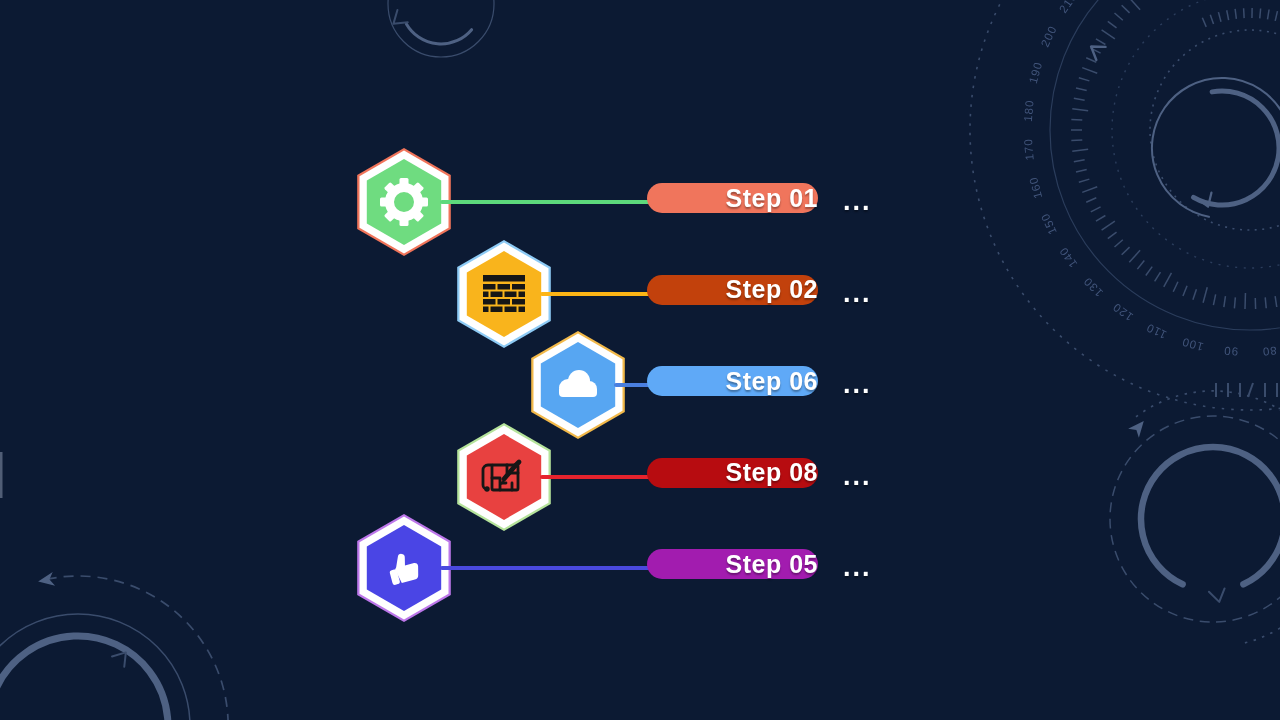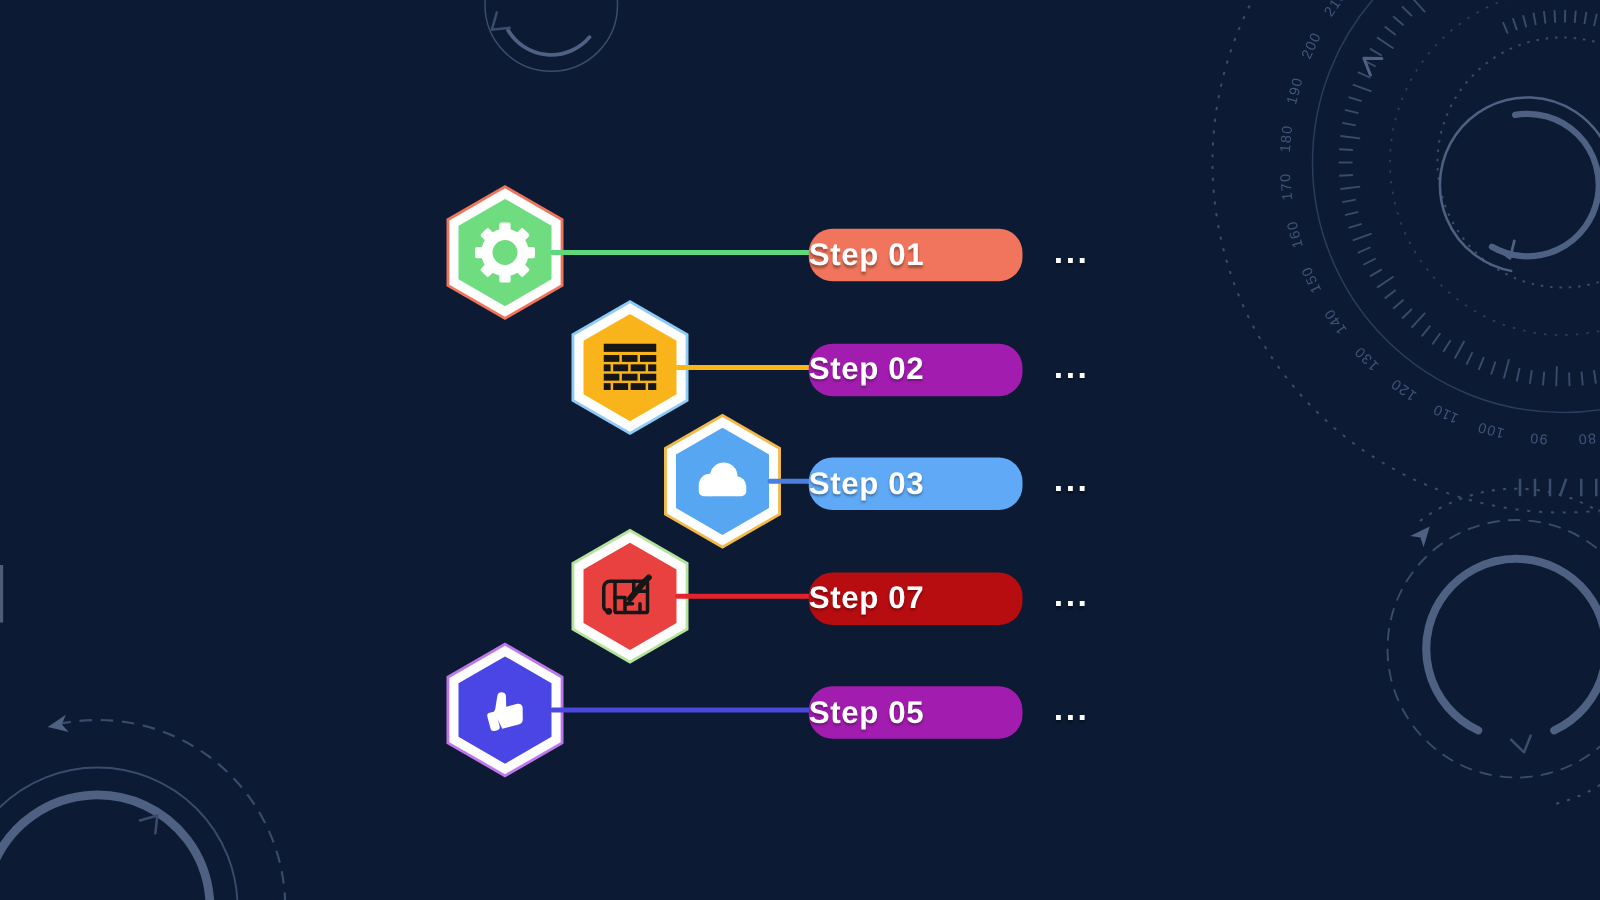--- a/index.html
+++ b/index.html
@@ -3,22 +3,22 @@
 <meta charset="utf-8">
 <style>
   html,body{margin:0;padding:0;background:#0C1A33;}
   .stage{position:relative;width:1280px;height:720px;overflow:hidden;background:#0C1A33;
          font-family:"Liberation Sans",sans-serif;}
   #bg{position:absolute;left:0;top:0;}
   .step-row{position:absolute;left:0;top:0;width:0;height:0;}
   .hex{position:absolute;width:96px;height:112px;}
   .hex-svg{display:block;}
   .connector{position:absolute;height:4px;border-radius:2px;}
-  .pill{position:absolute;width:171px;height:42px;border-radius:19px;
-        display:flex;align-items:center;justify-content:flex-start;}
+  .pill{position:absolute;width:171px;height:30px;border-radius:19px;
+        display:flex;align-items:center;justify-content:flex-end;}
   .pill-label{color:#ffffff;font-size:25px;font-weight:bold;letter-spacing:.5px;
         text-shadow:0 2px 2px rgba(0,0,0,.35);}
   .ellipsis{position:absolute;width:40px;height:38px;color:#ffffff;font-size:27px;
         font-weight:bold;letter-spacing:2px;line-height:36px;
         text-shadow:0 2px 2px rgba(0,0,0,.35);}
 </style>
 </head>
 <body>
 
 <div class="stage">
@@ -188,21 +188,21 @@
                 <rect x="29" y="24" width="13" height="5.5"></rect>
                 <rect x="0" y="31.5" width="5.5" height="5.5"></rect>
                 <rect x="7.5" y="31.5" width="12" height="5.5"></rect>
                 <rect x="21.5" y="31.5" width="12" height="5.5"></rect>
                 <rect x="35.5" y="31.5" width="6.5" height="5.5"></rect>
               </g>
             </g>
           </svg>
         </div>
         <div class="connector" style="left:540px;top:291.5px;width:111px;background:#FDB515"></div>
-        <div class="pill" style="left:647px;top:274.5px;background:#a21caf">
+        <div class="pill" style="left:647px;top:274.5px;background:#c2410c">
           <span class="pill-label">Step 02</span>
         </div>
         <div class="ellipsis" style="left:843px;top:274.5px">...</div>
       </div>
       <div class="step-row">
         <div class="hex" style="left:530px;top:329px">
           <svg class="hex-svg" width="96" height="112" viewBox="-48 -56 96 112">
             <polygon points="0.0,-54.0 46.8,-27.0 46.8,27.0 0.0,54.0 -46.8,27.0 -46.8,-27.0" fill="#F2B94A"></polygon>
             <polygon points="0.0,-51.4 44.5,-25.7 44.5,25.7 0.0,51.4 -44.5,25.7 -44.5,-25.7" fill="#ffffff"></polygon>
             <polygon points="0.0,-42.9 37.2,-21.4 37.2,21.4 0.0,42.9 -37.2,21.4 -37.2,-21.4" fill="#57A6F2"></polygon>
@@ -211,21 +211,21 @@
                 <circle cx="-10" cy="3" r="9"></circle>
                 <circle cx="1" cy="-4" r="11"></circle>
                 <circle cx="11" cy="4" r="8"></circle>
                 <path d="M-19 4 h38 v4 a4 4 0 0 1 -4 4 h-30 a4 4 0 0 1 -4 -4 z"></path>
               </g>
             </g>
           </svg>
         </div>
         <div class="connector" style="left:614px;top:383px;width:37px;background:#4A7FE0"></div>
         <div class="pill" style="left:647px;top:366px;background:#5FA9F7">
-          <span class="pill-label">Step 03</span>
+          <span class="pill-label">Step 06</span>
         </div>
         <div class="ellipsis" style="left:843px;top:366px">...</div>
       </div>
       <div class="step-row">
         <div class="hex" style="left:456px;top:420.5px">
           <svg class="hex-svg" width="96" height="112" viewBox="-48 -56 96 112">
             <polygon points="0.0,-54.0 46.8,-27.0 46.8,27.0 0.0,54.0 -46.8,27.0 -46.8,-27.0" fill="#B5E39B"></polygon>
             <polygon points="0.0,-51.4 44.5,-25.7 44.5,25.7 0.0,51.4 -44.5,25.7 -44.5,-25.7" fill="#ffffff"></polygon>
             <polygon points="0.0,-42.9 37.2,-21.4 37.2,21.4 0.0,42.9 -37.2,21.4 -37.2,-21.4" fill="#E84140"></polygon>
             <g>
@@ -238,21 +238,21 @@
               <g stroke="#161616" stroke-linecap="round">
                 <path d="M0 2 L11 -11" stroke-width="4.8"></path>
                 <path d="M12 -12 l3 -3" stroke-width="4.8"></path>
               </g>
               <path d="M-1 3 l-3.4 5.6 5.8 -2.9 z" fill="#161616"></path>
             </g>
           </svg>
         </div>
         <div class="connector" style="left:540px;top:474.5px;width:111px;background:#E6232D"></div>
         <div class="pill" style="left:647px;top:457.5px;background:#B70C10">
-          <span class="pill-label">Step 07</span>
+          <span class="pill-label">Step 08</span>
         </div>
         <div class="ellipsis" style="left:843px;top:457.5px">...</div>
       </div>
       <div class="step-row">
         <div class="hex" style="left:356px;top:512px">
           <svg class="hex-svg" width="96" height="112" viewBox="-48 -56 96 112">
             <polygon points="0.0,-54.0 46.8,-27.0 46.8,27.0 0.0,54.0 -46.8,27.0 -46.8,-27.0" fill="#BD77EA"></polygon>
             <polygon points="0.0,-51.4 44.5,-25.7 44.5,25.7 0.0,51.4 -44.5,25.7 -44.5,-25.7" fill="#ffffff"></polygon>
             <polygon points="0.0,-42.9 37.2,-21.4 37.2,21.4 0.0,42.9 -37.2,21.4 -37.2,-21.4" fill="#4A45E5"></polygon>
             <g>

